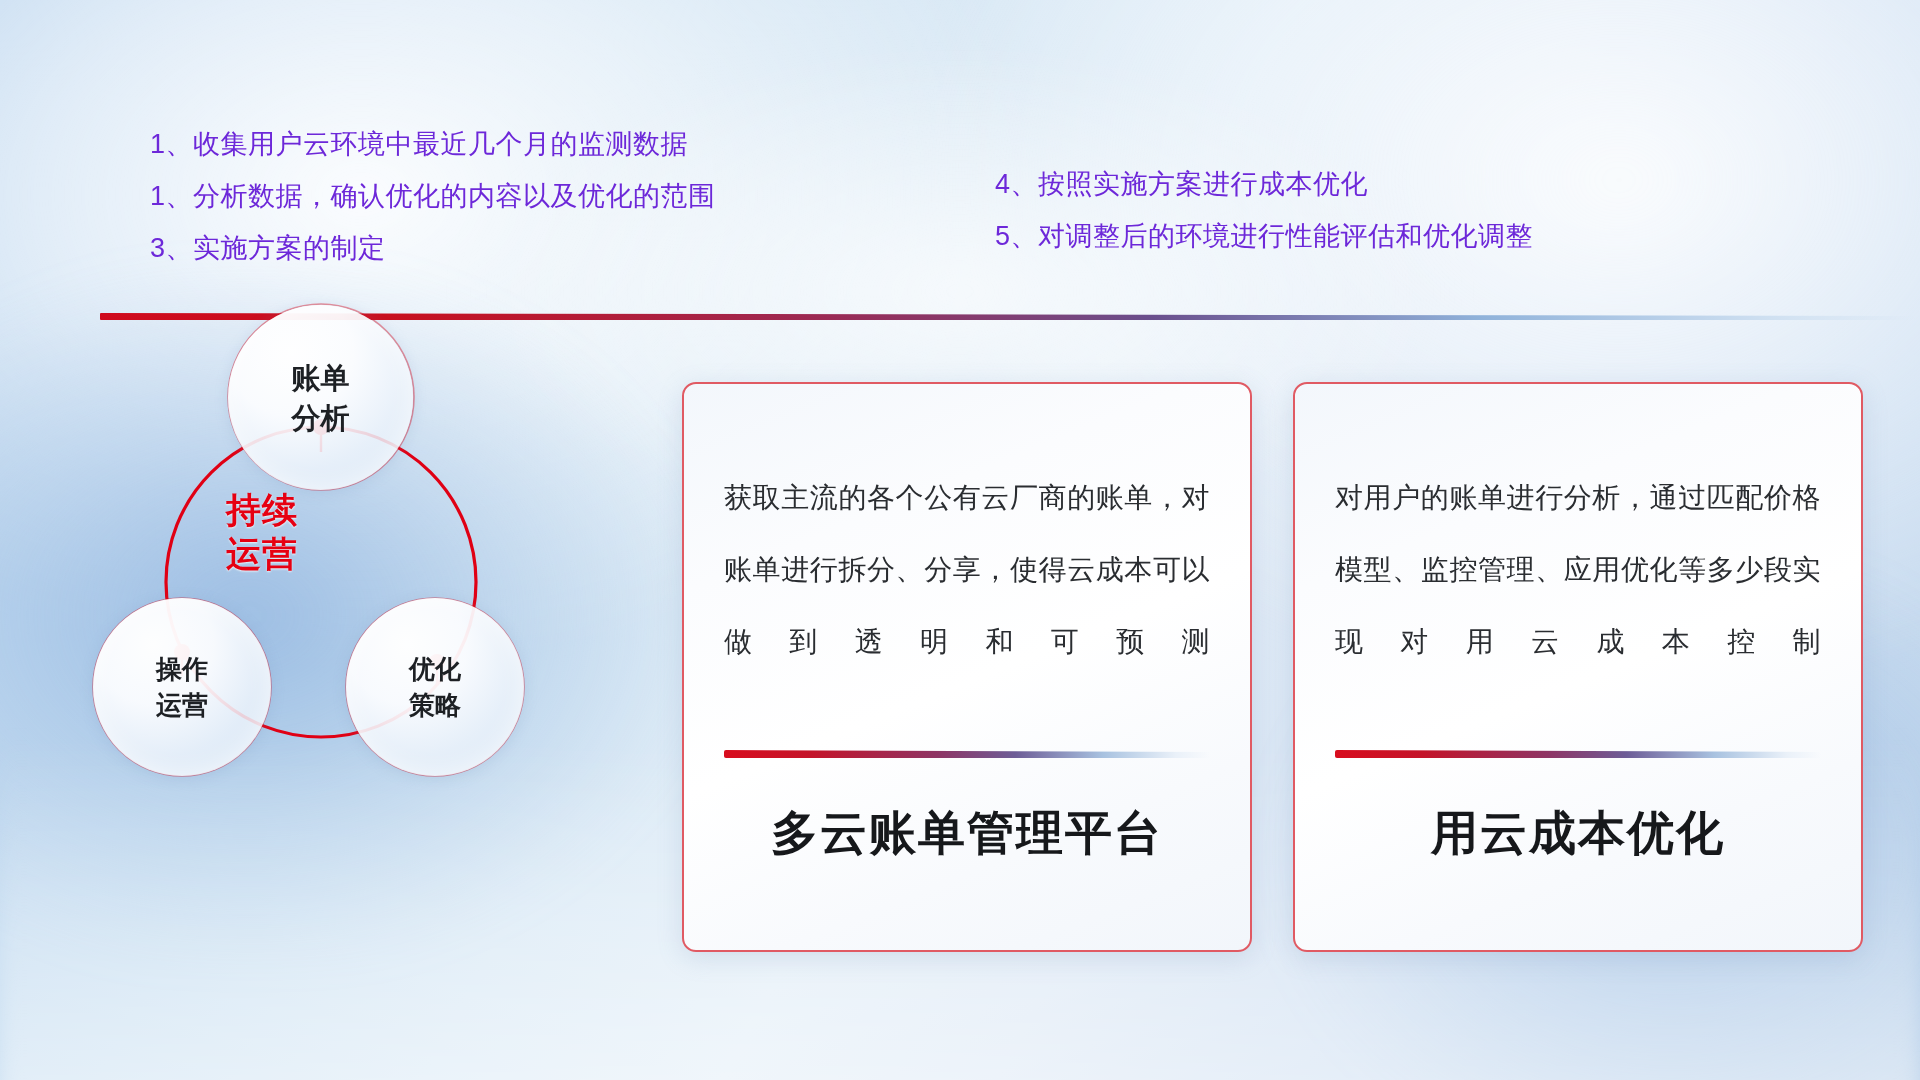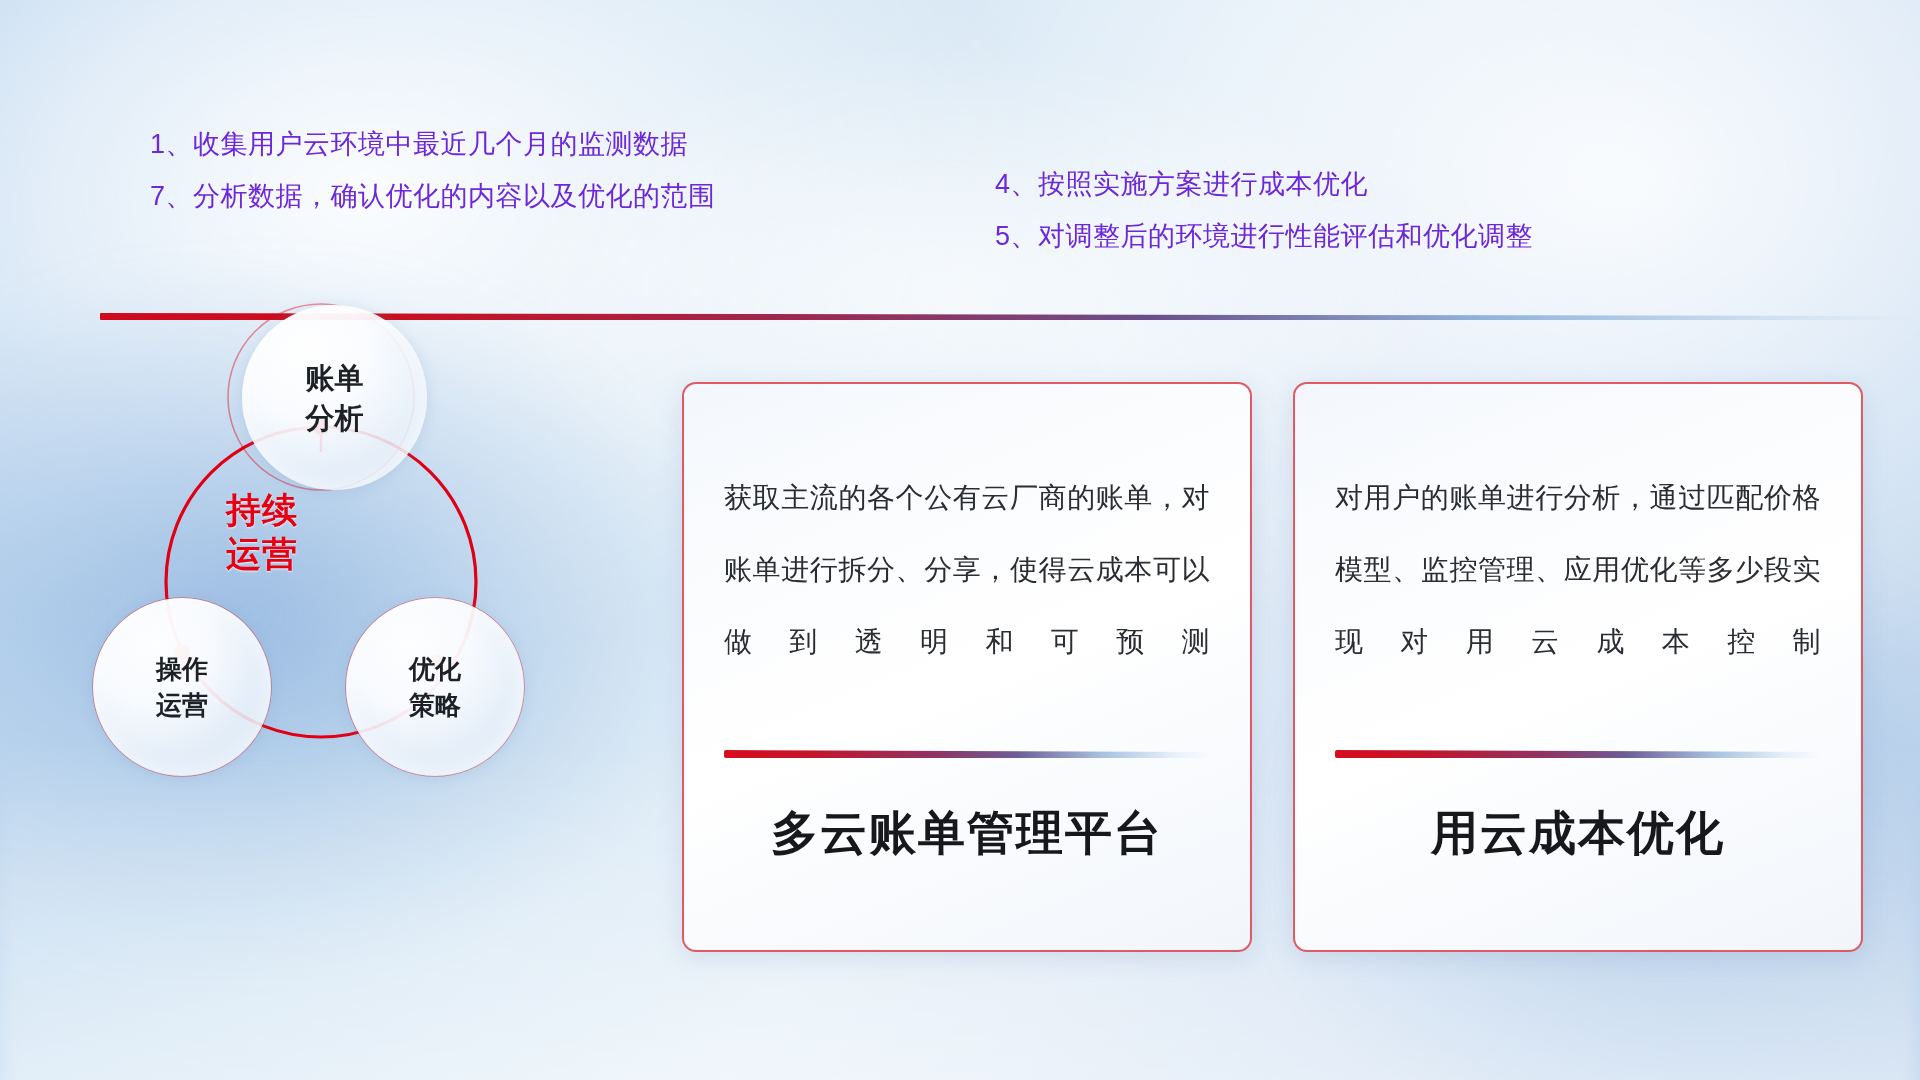--- a/index.html
+++ b/index.html
@@ -79,21 +79,21 @@
   .venn svg{position:absolute;left:0;top:0;overflow:visible;}
 
   .bubble{
     position:absolute;border-radius:50%;
     background:
       radial-gradient(circle at 34% 26%,rgba(255,255,255,.98) 0%,rgba(252,253,255,.94) 34%,rgba(236,243,251,.86) 64%,rgba(223,235,248,.80) 100%);
     box-shadow:0 2px 14px rgba(120,150,190,.22), inset 0 0 24px rgba(255,255,255,.7);
     display:flex;align-items:center;justify-content:center;
     text-align:center;color:#1d2024;font-weight:700;
   }
-  .bubble-top{left:147px;top:-35px;width:185px;height:185px;font-size:29px;line-height:40px;text-align:center;}
+  .bubble-top{left:133px;top:-35px;width:185px;height:185px;font-size:29px;line-height:40px;text-align:center;}
   .bubble-bl{left:-2px;top:258px;width:178px;height:178px;font-size:26px;line-height:36px;}
   .bubble-br{left:251px;top:258px;width:178px;height:178px;font-size:26px;line-height:36px;}
 
   .center-label{
     position:absolute;left:131px;top:148px;width:190px;
     color:#e60012;font-weight:700;
     font-size:35px;line-height:44px;letter-spacing:1px;
     text-shadow:0 1px 2px rgba(255,255,255,.8);
   }
 
@@ -134,21 +134,22 @@
   <div class="bg-glow1"></div>
   <div class="bg-glow2"></div>
   <div class="bg-white-mid"></div>
   <div class="bg-blue-l"></div>
   <div class="bg-blue-r"></div>
   <div class="bg-soft-bottom"></div>
 
   <div class="top-list">
     <div class="col col-left">
       <div class="list-item">1、收集用户云环境中最近几个月的监测数据</div>
-      <div class="list-item">7、分析数据，确认优化的内容以及优化的范围</div>
+      <div class="list-item">1、分析数据，确认优化的内容以及优化的范围</div>
+      <div class="list-item">3、实施方案的制定</div>
     </div>
     <div class="col col-right">
       <div class="list-item">4、按照实施方案进行成本优化</div>
       <div class="list-item">5、对调整后的环境进行性能评估和优化调整</div>
     </div>
   </div>
 
   <div class="divider"></div>
 
   <div class="venn">

